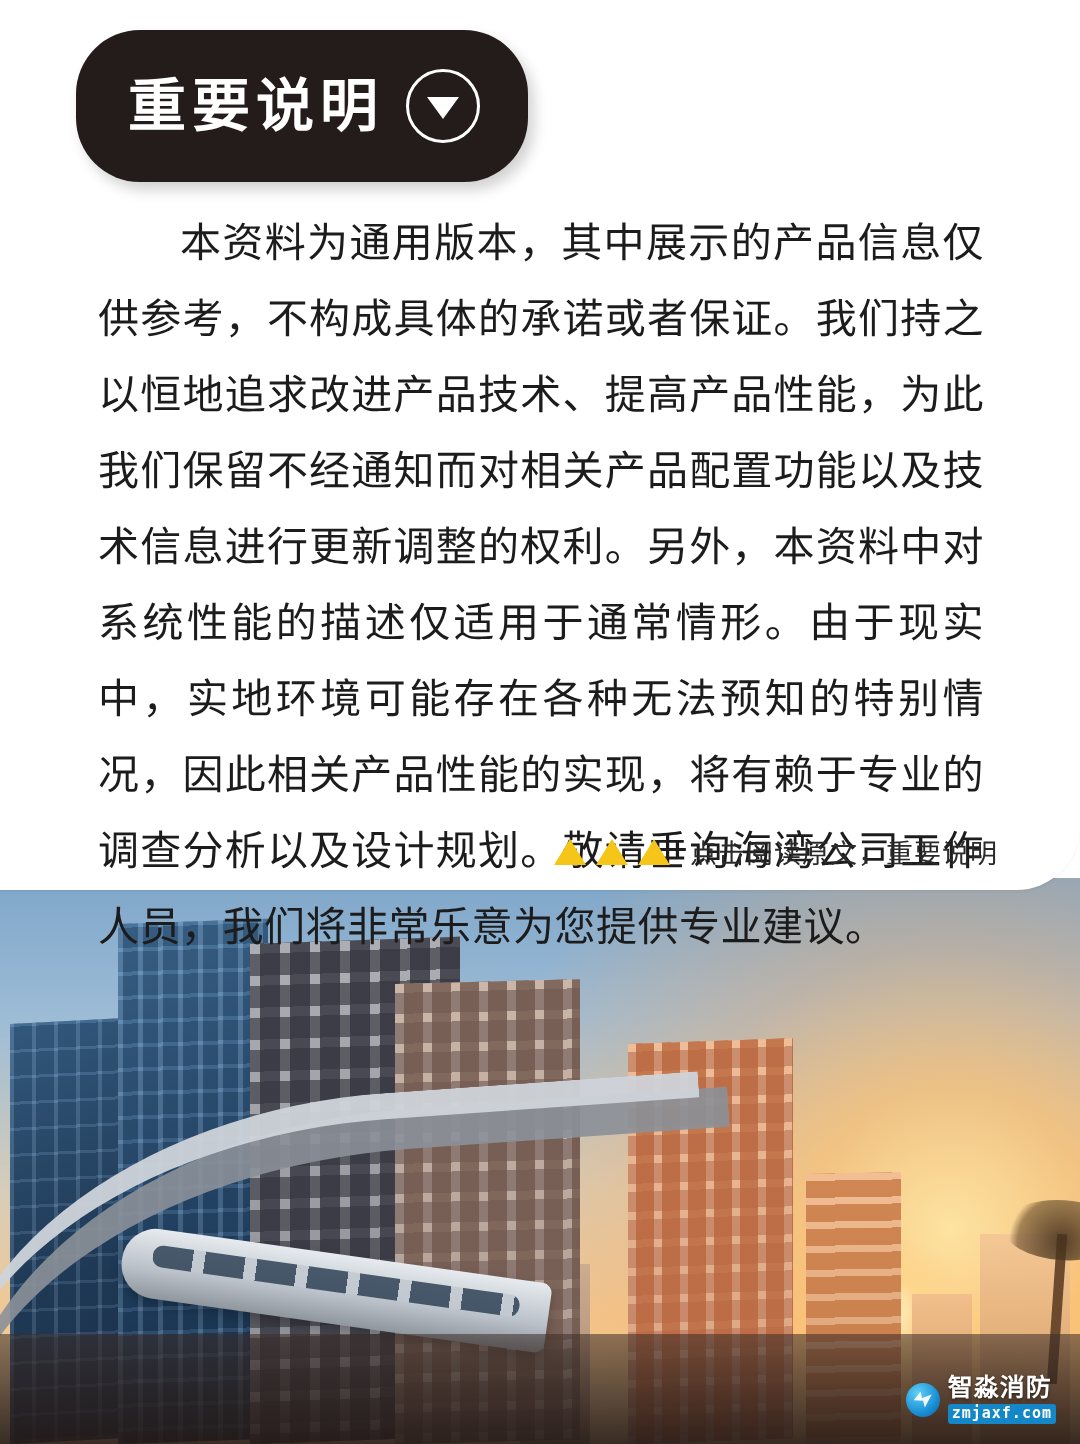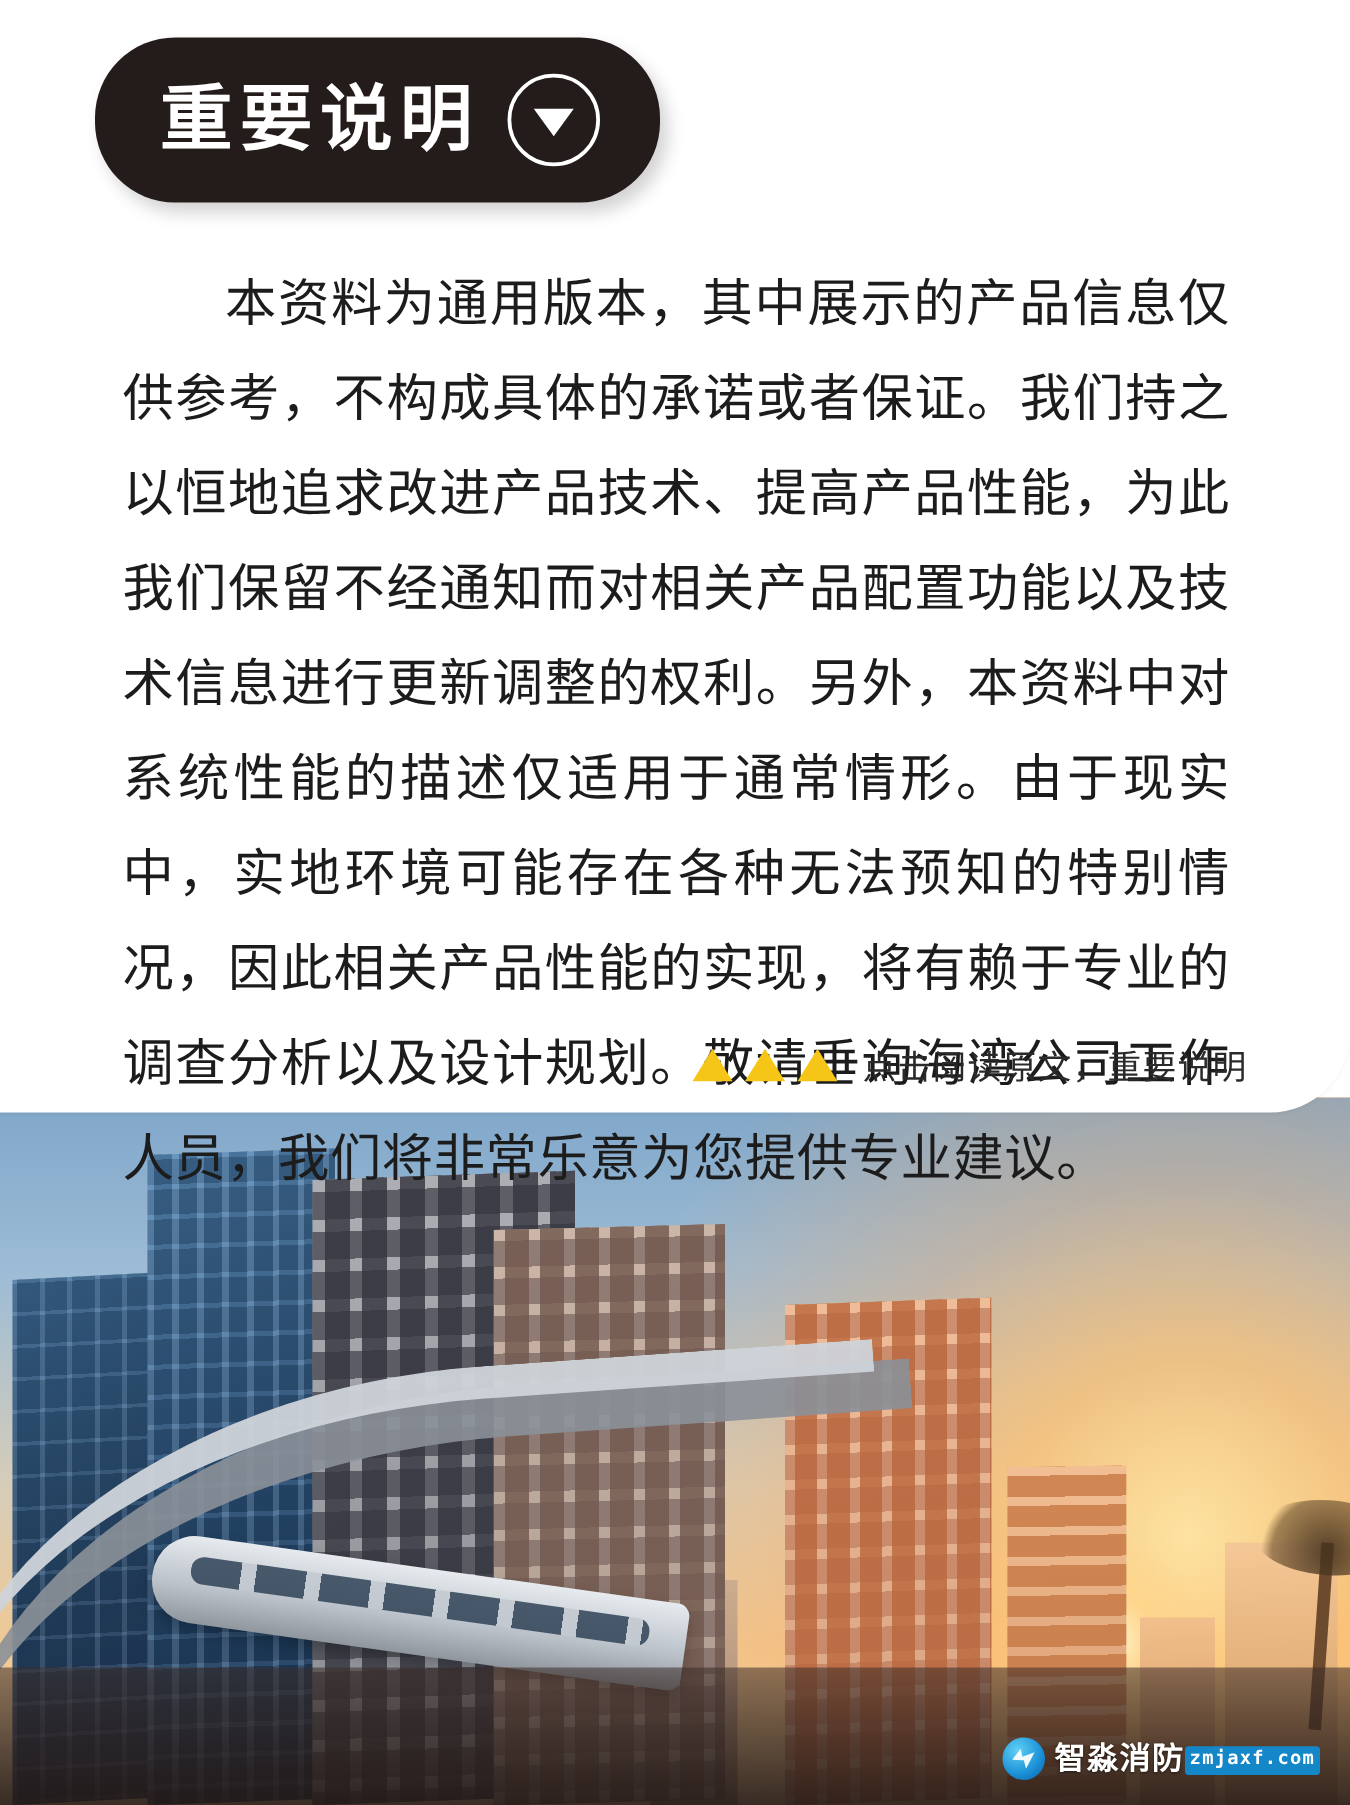--- a/index.html
+++ b/index.html
@@ -34,21 +34,21 @@
     z-index: 3;
     box-shadow: 0 2px 3px rgba(0,0,0,0.04);
   }
 
   
   .header-pill {
     position: absolute;
     left: 76px;
     top: 30px;
     width: 452px;
-    height: 132px;
+    height: 152px;
     background: #241c1a;
     border-radius: 64px;
     display: flex;
     align-items: center;
     box-shadow: 6px 8px 14px rgba(0,0,0,0.18);
   }
   .header-title {
     color: #ffffff;
     font-size: 58px;
     font-weight: bold;
@@ -319,21 +319,21 @@
   }
   .wm-badge::after {
     content: "";
     position: absolute;
     left: 8px; top: 9px;
     width: 18px; height: 16px;
     background: #ffffff;
     clip-path: polygon(0% 55%, 38% 0%, 46% 40%, 100% 18%, 62% 100%, 52% 58%);
     opacity: .92;
   }
-  .wm-texts { display: flex; line-height: 1.05; }
+  .wm-texts { display: flex; flex-direction: column; line-height: 1.05; }
   .wm-main {
     font-size: 25px;
     font-weight: bold;
     color: #ffffff;
     text-shadow: 0 1px 3px rgba(0,0,0,0.6);
     letter-spacing: 1px;
     font-family: "DejaVu Sans", "Liberation Sans", sans-serif;
   }
   .wm-sub {
     margin-top: 3px;

